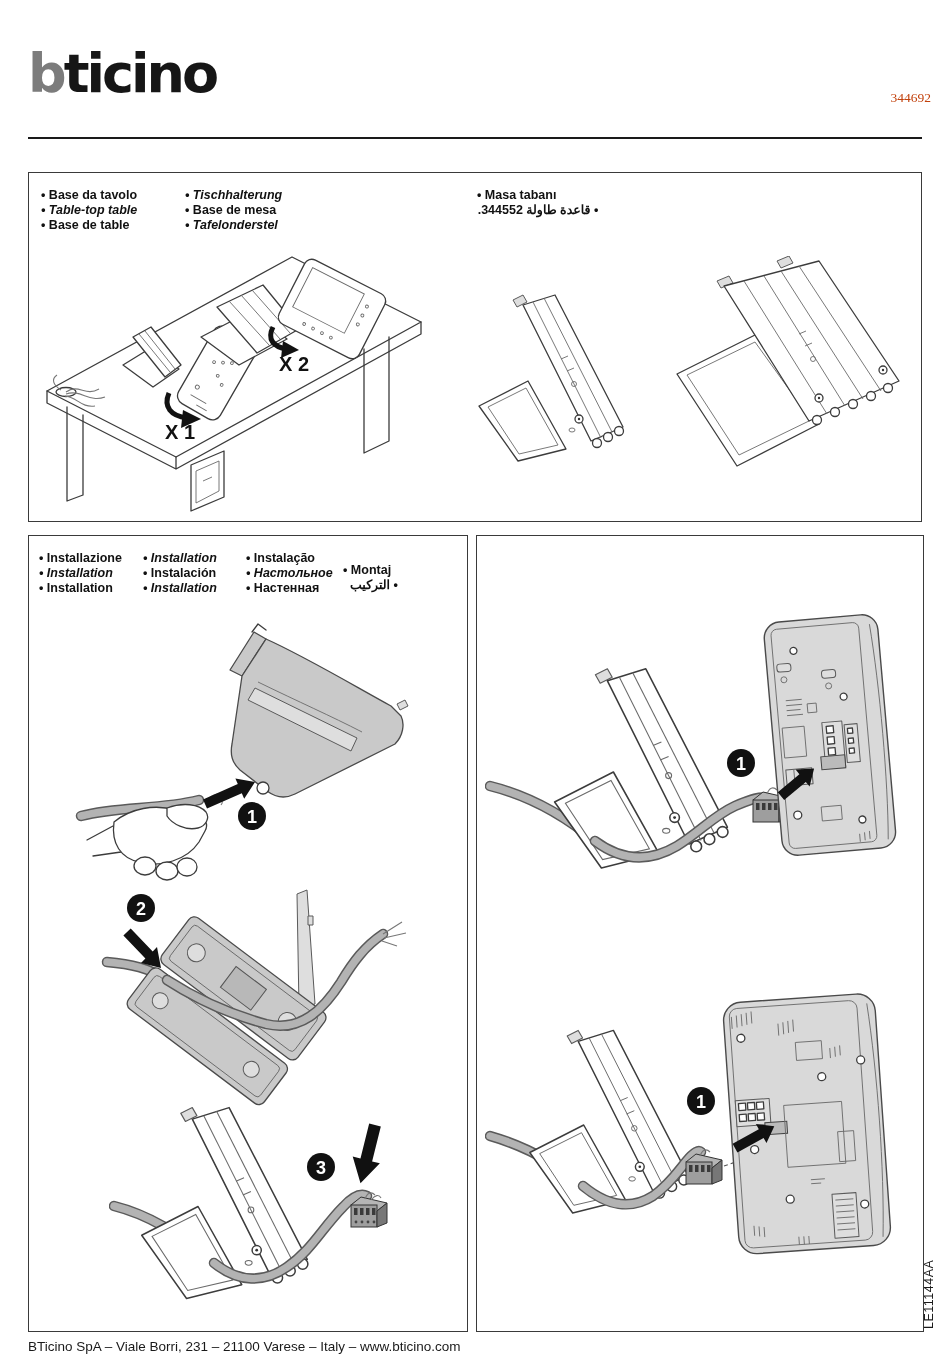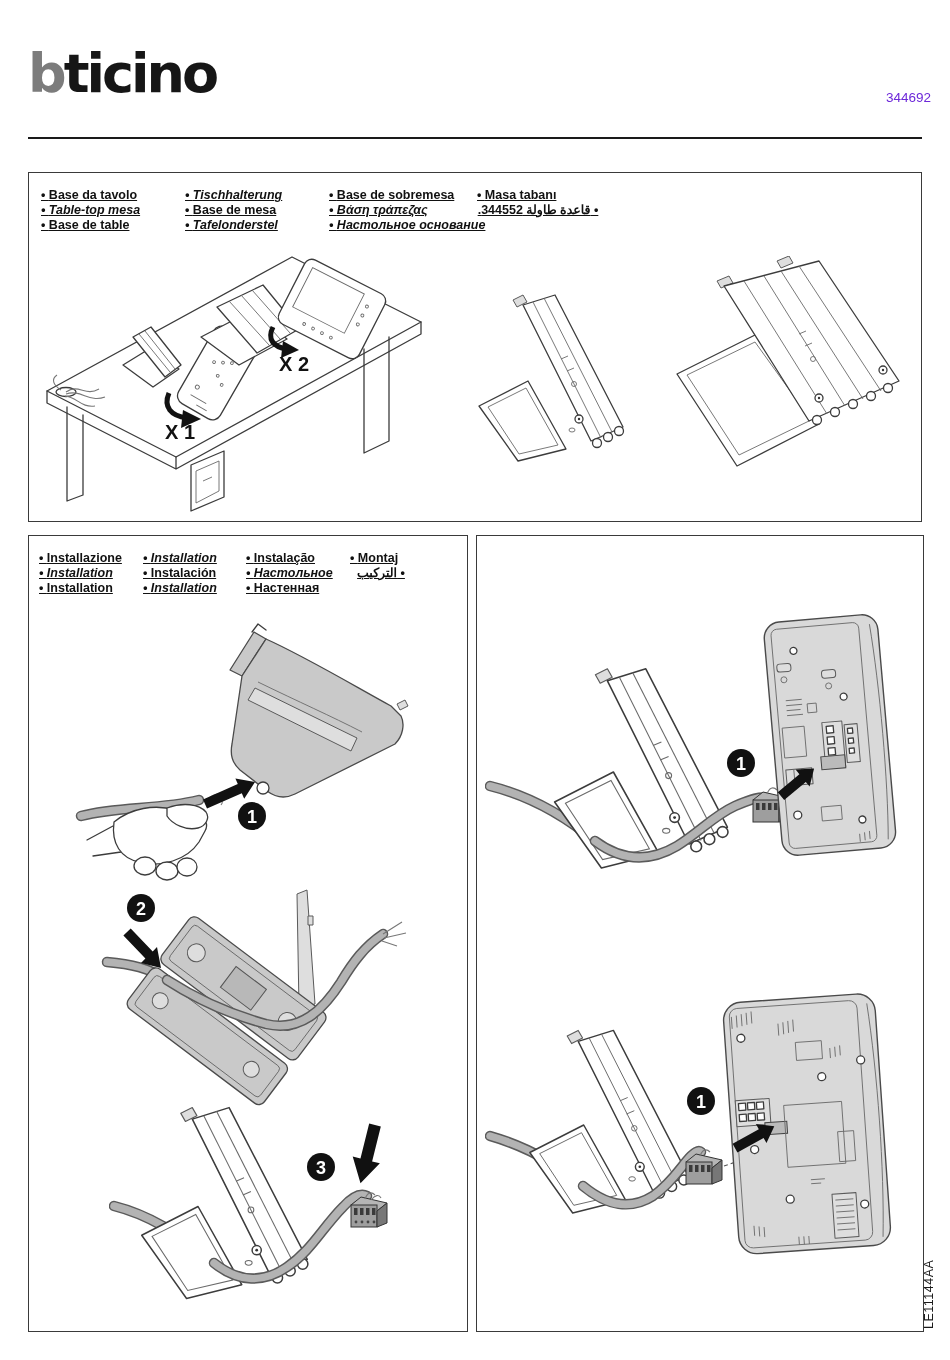--- a/index.html
+++ b/index.html
@@ -3,32 +3,32 @@
 <meta charset="utf-8">
 <style>
   html,body{margin:0;padding:0;background:#ffffff;}
   body{font-family:"Liberation Sans",sans-serif;color:#1a1a1a;}
   .page{position:relative;width:950px;height:1360px;background:#fff;overflow:hidden;padding-left:9px;}
 
   
   .logo{position:absolute;left:28px;top:44px;font-family:"DejaVu Sans",sans-serif;
         font-weight:900;font-size:54px;letter-spacing:-3px;line-height:60px;}
   .logo .b{color:#7c7c7c;} .logo .rest{color:#161616;}
-  .partnum{position:absolute;right:28px;top:90px;font-size:13.5px;color:#6d28d9;}
+  .partnum{position:absolute;right:28px;top:90px;font-size:13.5px;color:#c2410c;font-family:Liberation Serif, serif;}
   .toprule{position:absolute;left:28px;top:137px;width:894px;height:2px;background:#1a1a1a;}
 
   
   .box{position:absolute;border:1.4px solid #3a3a3a;background:#fff;}
   .box1{left:28px;top:172px;width:892px;height:348px;}
   .box2{left:28px;top:535px;width:438px;height:795px;}
   .box3{left:476px;top:535px;width:446px;height:795px;}
 
   .col{position:absolute;top:15px;}
   .lbl{display:block;font-weight:bold;font-size:12.5px;line-height:14.8px;
-       color:#111;white-space:nowrap;text-decoration:underline;}
+       color:#111;white-space:nowrap;}
   .lbl::before{content:"• ";}
   .it{font-style:italic;}
   .rtl{direction:rtl;text-align:center;}
 
   .illus{position:absolute;}
 
   
   .s  {fill:none;stroke:#3c3c3c;stroke-width:1.3;stroke-linejoin:round;stroke-linecap:round;}
   .sw {fill:#ffffff;stroke:#3c3c3c;stroke-width:1.3;stroke-linejoin:round;}
   .sg {fill:#c9c9c9;stroke:#4a4a4a;stroke-width:1.3;stroke-linejoin:round;}
@@ -54,32 +54,27 @@
 
 <div class="page">
 
   <div class="logo"><span class="b">b</span><span class="rest">ticino</span></div>
   <div class="partnum">344692</div>
   <div class="toprule"></div>
 
   <div class="box box1">
     <div class="col" style="left:12px;">
       <span class="lbl">Base da tavolo</span>
-      <span class="lbl it">Table-top mesa</span>
+      <span class="lbl it">Table-top table</span>
       <span class="lbl">Base de table</span>
     </div>
     <div class="col" style="left:156px;">
       <span class="lbl it">Tischhalterung</span>
       <span class="lbl">Base de mesa</span>
       <span class="lbl it">Tafelonderstel</span>
-    </div>
-    <div class="col" style="left:300px;">
-      <span class="lbl">Base de sobremesa</span>
-      <span class="lbl it">Βάση τράπεζας</span>
-      <span class="lbl it">Настольное основание</span>
     </div>
     <div class="col" style="left:448px;width:122px;">
       <span class="lbl">Masa tabanı</span>
       <span class="lbl rtl">قاعدة طاولة 344552.</span>
     </div>
 
     <svg class="illus" style="left:12px;top:72px;" width="430" height="270" viewBox="0 0 430 270">
       <defs>
         <g id="stand-rear">
           <path class="sg2" d="M56,16 L66,11 L62,4 L52,9 Z"></path>
@@ -204,21 +199,21 @@
     <div class="col" style="left:114px;">
       <span class="lbl it">Installation</span>
       <span class="lbl">Instalación</span>
       <span class="lbl it">Installation</span>
     </div>
     <div class="col" style="left:217px;">
       <span class="lbl">Instalação</span>
       <span class="lbl it">Настольное</span>
       <span class="lbl">Настенная</span>
     </div>
-    <div class="col" style="left:321px;width:62px;">
+    <div class="col" style="left:314px;width:62px;margin-top:12px;">
       <span class="lbl">Montaj</span>
       <span class="lbl rtl">التركيب</span>
     </div>
 
     <svg class="illus" style="left:30px;top:68px;" width="390" height="280" viewBox="0 0 390 280">
       <g>
         <polygon class="sg" points="171,66 195,28 207,35 183,72"></polygon>
         <path class="s" d="M193,28 L199,20 L207,26"></path>
         <path class="sg" d="M207,35 C245,52 292,80 332,102 L342,112 C346,120 344,132 336,140
                            L236,190 C226,195 216,193 208,187 L181,166 C173,159 171,150 173,140
@@ -427,15 +422,16 @@
         <path class="thin" d="M306,252 l0,8 M311,252 l0,8 M316,252 l0,8"></path>
       </g>
       <polygon class="blk" points="247.6,159.7 273.8,145.2 270.9,140 289.3,142.3 281.5,159.1 278.6,153.9 252.4,168.4"></polygon>
       <g>
         <circle class="badge-c" cx="216" cy="117" r="14"></circle>
         <text class="badge-n" x="216" y="123.5">1</text>
       </g>
     </svg>
   </div>
 
+  <div class="footer-left">BTicino SpA – Viale Borri, 231 – 21100 Varese – Italy – www.bticino.com</div>
   <div class="footer-right">04/19-01 PC</div>
   <div class="doccode">LE11144AA</div>
 </div>
 
 </body></html>

